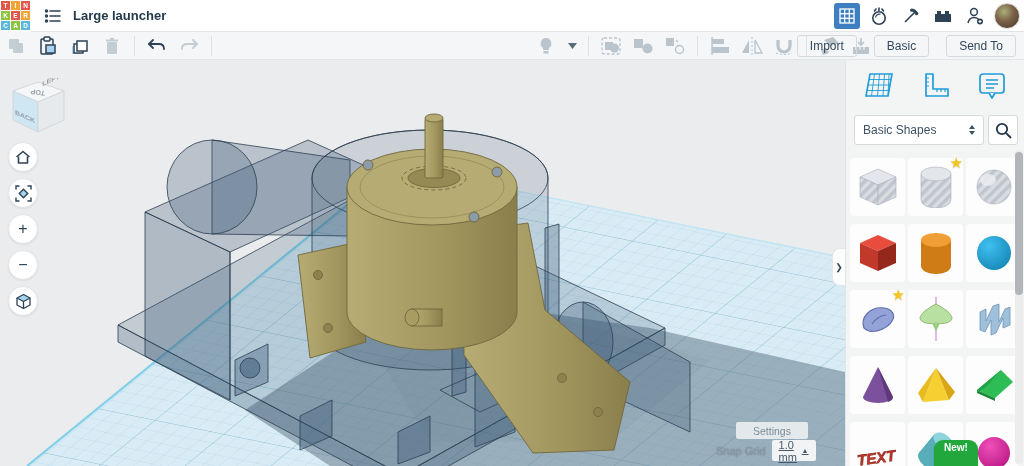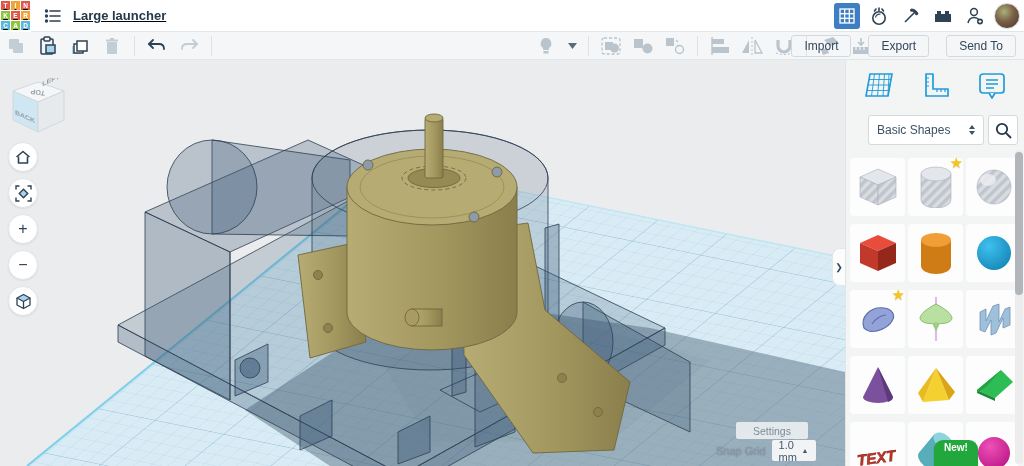--- a/index.html
+++ b/index.html
@@ -1,21 +1,21 @@
 <!DOCTYPE html>
 <html><head>
 <meta charset="utf-8">
 <style>
   * { margin:0; padding:0; box-sizing:border-box; }
   html,body { width:1024px; height:466px; overflow:hidden;
     font-family:"Liberation Sans", sans-serif; background:#ebeced; }
 
   
   .topbar { position:relative; width:1024px; height:32px; background:#ffffff;
-    border-bottom:1px solid #e3e6e8; display:flex; align-items:center; z-index:30;text-decoration:underline; }
+    border-bottom:1px solid #e3e6e8; display:flex; align-items:center; z-index:30; }
   .logo { width:31px; height:32px; display:grid; grid-template-columns:repeat(3,1fr);
     grid-template-rows:repeat(3,1fr); gap:1px; background:#fff; padding:1px; }
   .logo span { display:flex; align-items:center; justify-content:center;
     color:#fff; font-size:6.5px; font-weight:bold; }
   .lc-r{background:#e2574c}.lc-o{background:#efa536}.lc-g{background:#8fc43f}.lc-b{background:#5bb7dc}
   .menu-btn { margin-left:12px; width:20px; height:20px; display:flex; align-items:center; justify-content:center; cursor:pointer; }
   .doc-title { margin-left:10px; font-size:13px; font-weight:bold; color:#23394b; }
   .topbar-right { position:absolute; right:4px; top:0; height:32px; display:flex; align-items:center; gap:6px; }
   .tb-btn { width:26px; height:26px; display:flex; align-items:center; justify-content:center; border-radius:3px; cursor:pointer; }
   .tb-btn.active { background:#3e7fc1; }
@@ -47,35 +47,35 @@
     box-shadow:0 1px 2px rgba(0,0,0,.08); display:flex; align-items:center; justify-content:center;
     color:#2d4255; font-size:16px; cursor:pointer; }
 
   .settings-chip { position:absolute; left:736px; top:362px; width:72px; height:17px;
     background:rgba(241,243,244,.85); border-radius:2px; font-size:10.5px; color:#7c8b96;
     display:flex; align-items:center; justify-content:center; cursor:pointer; }
   .snapgrid { position:absolute; left:716px; top:380px; display:flex; align-items:center; gap:6px; }
   .snap-label { font-size:11px; color:#8a97a1; text-shadow:0 0 2px rgba(40,60,75,.4); }
   .snap-value { width:44px; height:21px; background:#f1f3f4; border-radius:2px; font-size:11px;
     color:#44586a; display:flex; align-items:center; justify-content:space-between;
-    padding:0 7px; cursor:pointer; }
+    padding:0 7px; cursor:pointer;text-decoration:underline; }
   .snap-caret { font-size:7px; color:#44586a; }
 
   .collapse-handle { position:absolute; right:0; top:188px; width:13px; height:38px;
     background:#fbfcfc; border:1px solid #e4e7e9; border-right:none; border-radius:8px 0 0 8px;
     display:flex; align-items:center; justify-content:center; font-size:9px; color:#33475c; cursor:pointer; }
 
   
   .panel { position:relative; width:179px; height:406px; background:#f3f4f4;
     border-left:1px solid #e2e5e7; }
   .panel-tools { display:flex; justify-content:space-between; padding:12px 18px 0 18px; }
   .panel-tool { cursor:pointer; }
   .selector-row { display:flex; gap:4px; margin:11px 6px 0 8px; }
   .category-select { flex:1; height:30px; background:#fff; border:1px solid #d4d9dc; border-radius:3px;
-    display:flex; align-items:center; padding:0 8px; cursor:pointer;margin-left:14px; }
+    display:flex; align-items:center; padding:0 8px; cursor:pointer; }
   .category-select .val { flex:1; font-size:12px; color:#3c5165; }
   .sort-caret { display:flex; flex-direction:column; gap:2px; }
   .sort-caret i { width:0; height:0; border-left:3.5px solid transparent; border-right:3.5px solid transparent; }
   .sort-caret .up { border-bottom:4px solid #3c5165; }
   .sort-caret .dn { border-top:4px solid #3c5165; }
   .search-btn { width:30px; height:30px; background:#fff; border:1px solid #d4d9dc; border-radius:3px;
     display:flex; align-items:center; justify-content:center; cursor:pointer; }
 
   .tiles { position:absolute; left:0; top:96px; width:172px; height:310px; overflow:hidden;
     display:grid; grid-template-columns:repeat(3,55px); grid-auto-rows:58px; gap:8px 3px; padding:2px 0 0 4px; }
@@ -294,21 +294,21 @@
       <svg width="20" height="20" viewBox="0 0 20 20">
           <path d="M10 2v7M7 6l3 3 3-3" fill="none" stroke="#b9c4cc" stroke-width="1.6"></path>
         <path d="M2 11h16v7H2z" fill="#b9c4cc"></path>
           <path d="M5 11v3M9 11v3M13 11v3" stroke="#f5f6f7" stroke-width="1.2"></path>
         </svg>
     </div>
   </div>
 
   <div class="toolbar-buttons">
     <button class="tb-text-btn">Import</button>
-    <button class="tb-text-btn">Export</button>
+    <button class="tb-text-btn">Basic</button>
     <button class="tb-text-btn">Send To</button>
   </div>
 </div>
 
 <div class="content">
 
   <div class="canvas">
     <svg class="scene" width="845" height="406" viewBox="0 0 845 406">
 
       <g>

